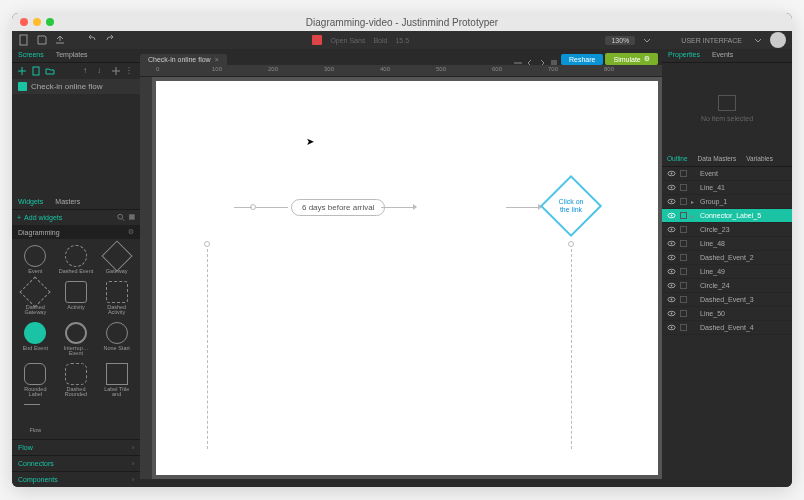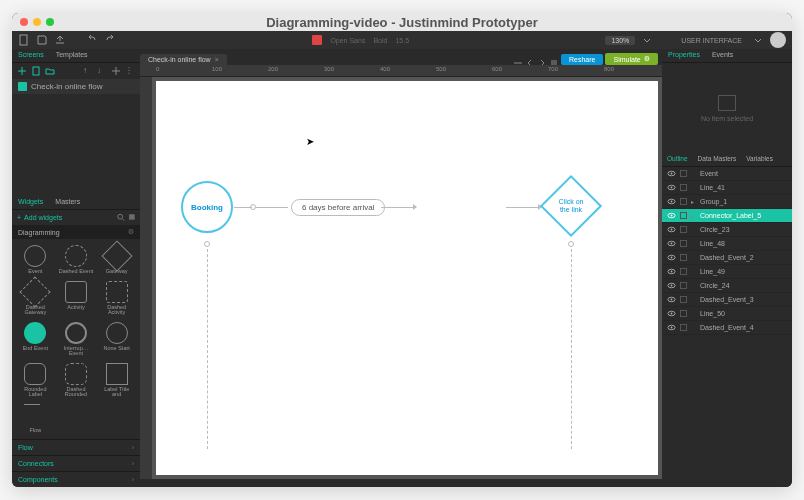--- a/index.html
+++ b/index.html
@@ -2,21 +2,21 @@
 <html><head>
 <meta charset="utf-8">
 <style>
 *{margin:0;padding:0;box-sizing:border-box;font-family:-apple-system,BlinkMacSystemFont,"Segoe UI",sans-serif;}
 body{background:#f5f5f5;display:flex;align-items:center;justify-content:center;height:500px;}
 .window{width:780px;height:474px;background:#2a2a2a;border-radius:6px;overflow:hidden;box-shadow:0 4px 20px rgba(0,0,0,0.15);display:flex;flex-direction:column;}
 .titlebar{height:18px;background:#e8e8e8;display:flex;align-items:center;padding:0 8px;position:relative;}
 .traffic{display:flex;gap:5px;}
 .dot{width:8px;height:8px;border-radius:50%;}
 .dot.r{background:#ff5f56;}.dot.y{background:#ffbd2e;}.dot.g{background:#27c93f;}
-.title{position:absolute;left:50%;transform:translateX(-50%);font-size:13px;color:#555;font-weight:bold;}
+.title{position:absolute;left:50%;transform:translateX(-50%);font-size:10px;color:#555;}
 .toolbar{height:18px;background:#2f2f2f;display:flex;align-items:center;padding:0 6px;gap:6px;font-size:7px;color:#888;}
 .toolbar .sp{flex:1;}
 .tbicon{width:12px;height:12px;display:flex;align-items:center;justify-content:center;color:#999;}
 .toolbar .zoom{background:#444;padding:1px 6px;border-radius:2px;color:#ccc;font-size:7px;}
 .toolbar .ui{color:#999;font-size:7px;padding:0 4px;}
 .avatar{width:16px;height:16px;border-radius:50%;background:#ccc;}
 .toolbar .redbox{width:10px;height:10px;background:#d44;border-radius:1px;}
 .toolbar .txtlabel{color:#666;font-size:7px;margin-left:2px;}
 .body{flex:1;display:flex;overflow:hidden;}
 .left{width:128px;background:#2a2a2a;display:flex;flex-direction:column;font-size:8px;color:#aaa;}
@@ -327,23 +327,20 @@
           <div class="tick" style="left: 240px;">400</div>
           <div class="tick" style="left: 296px;">500</div>
           <div class="tick" style="left: 352px;">600</div>
           <div class="tick" style="left: 408px;">700</div>
           <div class="tick" style="left: 464px;">800</div>
         </div>
       <div class="canvas-area">
         <div class="ruler-v"></div>
         <div class="canvas">
           <div class="cursor">➤</div>
-          <div class="booking">
-              <span>Booking</span>
-            </div>
           <div class="node" style="left:94px;top:123px"></div>
           <div class="conn c1"></div>
           <div class="conn c2"></div>
           <div class="labelbox"><span>6 days before arrival</span></div>
           <div class="conn c3"></div>
           <div class="arrowhead" style="left:257px;top:123px"></div>
           <div class="conn c4"></div>
           <div class="arrowhead" style="left:382px;top:123px"></div>
           <div class="decision">
             <div class="rot"></div>

